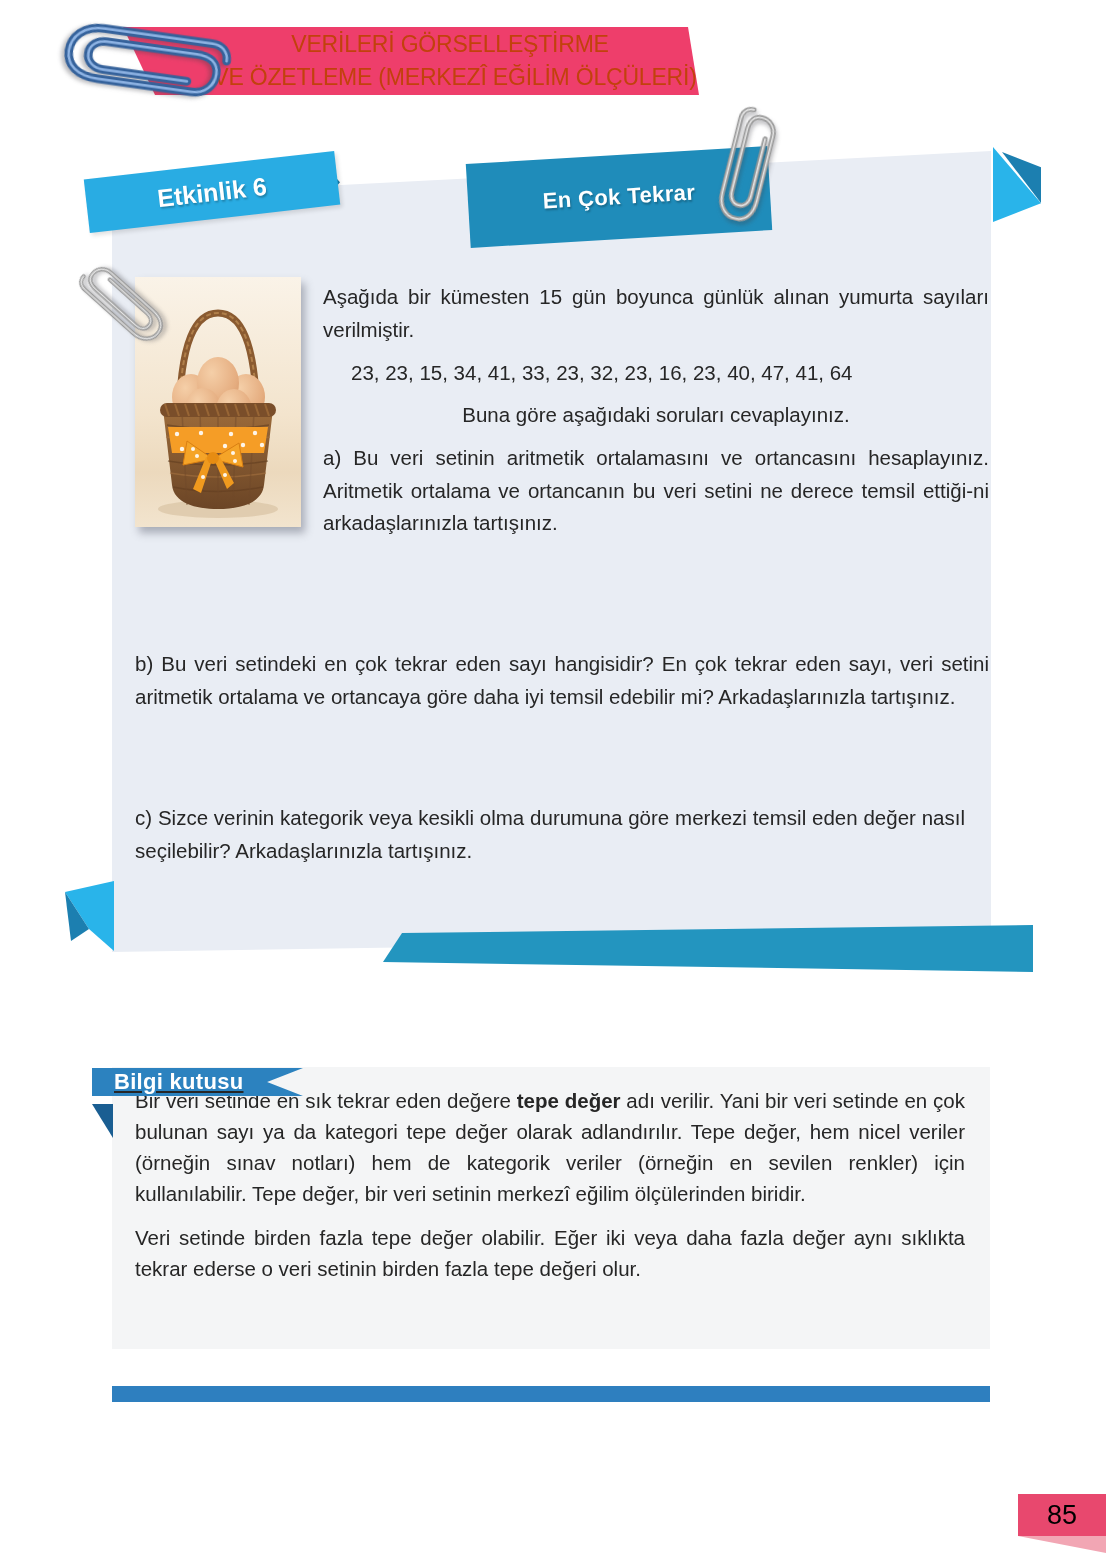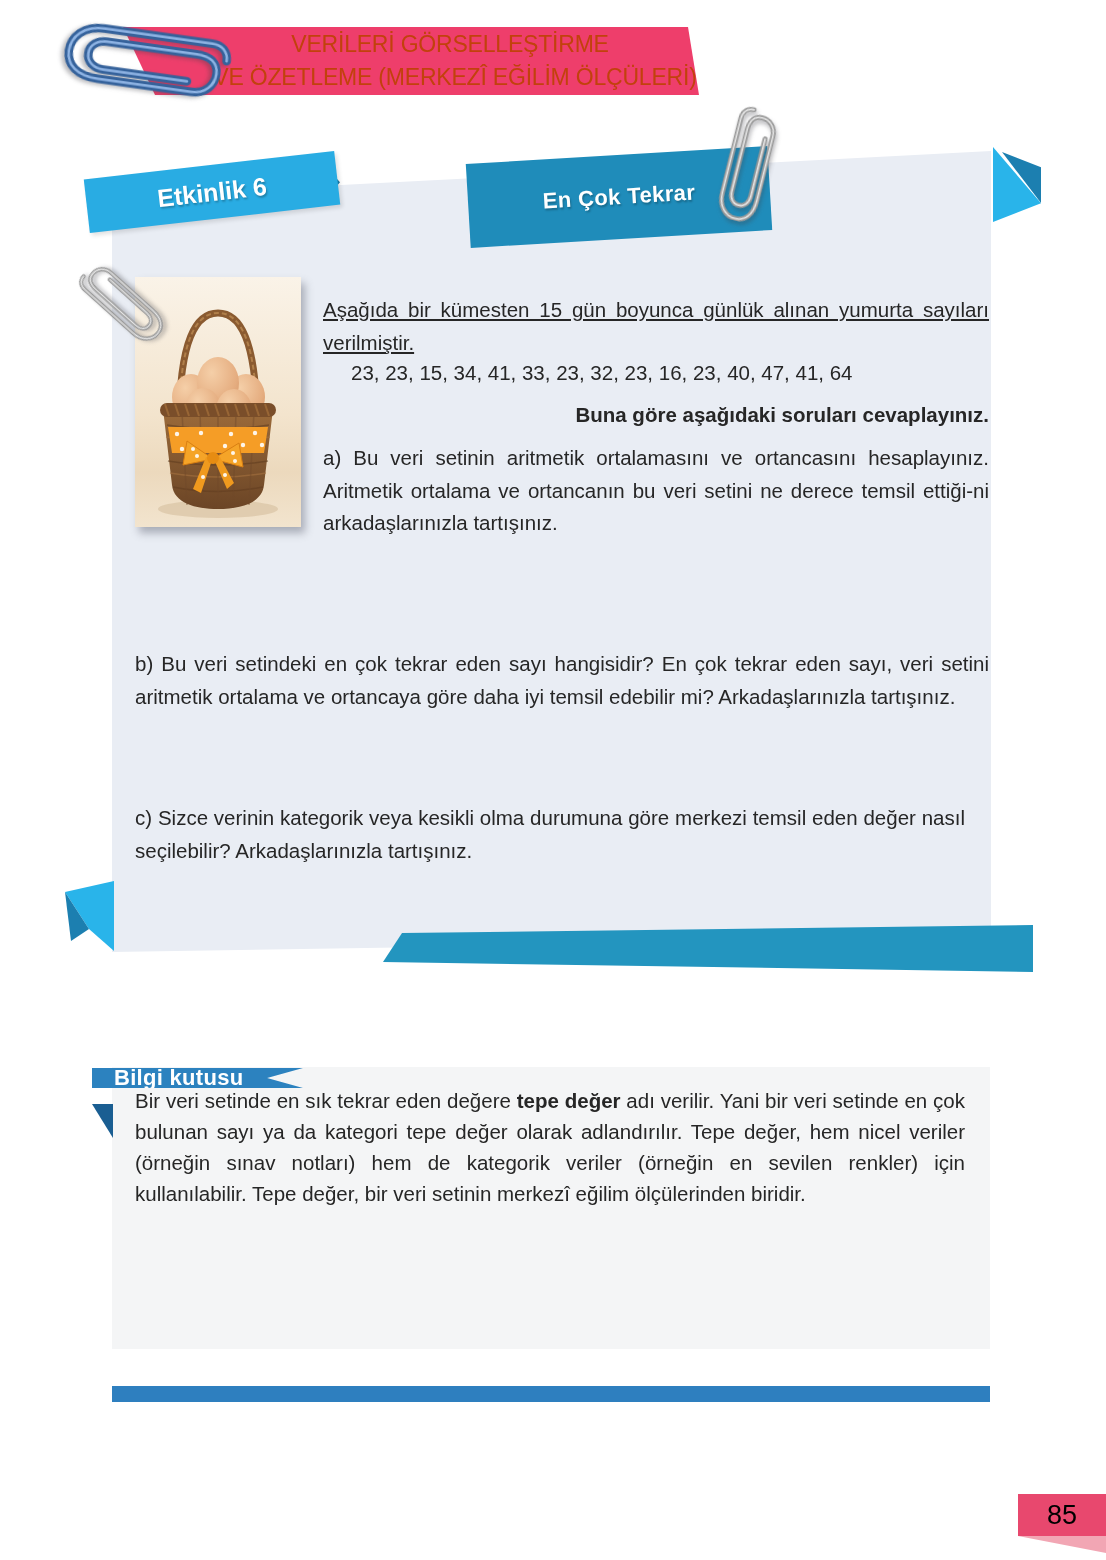--- a/index.html
+++ b/index.html
@@ -52,38 +52,38 @@
     clip-path:polygon(0 14px,49px 3px,49px 73px,24px 51px);}
   .fold-bottomleft-dark{left:65px;top:878px;width:30px;height:65px;background:#1c7fb0;
     clip-path:polygon(0 14px,24px 51px,6px 63px);}
 
   
   .ribbon-bottom{left:383px;top:922px;width:650px;height:52px;background:#2395bf;
     clip-path:polygon(19px 11px,650px 3px,650px 50px,0 40px);}
 
   
   .cardtext{font-size:20.5px;line-height:32.5px;text-align:justify;color:#262626;}
-  .t-intro{left:323px;top:294px;width:666px;text-decoration:underline;}
+  .t-intro{left:323px;top:281px;width:666px;}
   .t-numbers{left:351px;top:357px;width:640px;text-align:left;white-space:nowrap;}
-  .t-instruction{left:323px;top:399px;width:666px;font-weight:bold;text-align:right;}
+  .t-instruction{left:323px;top:399px;width:666px;font-weight:normal;text-align:center;}
   .t-item-a{left:323px;top:442px;width:666px;}
   .t-item-b{left:135px;top:648px;width:854px;}
   .t-item-c{left:135px;top:802px;width:830px;}
 
   
   .photo{left:135px;top:277px;width:166px;height:250px;box-shadow:4px 6px 8px rgba(90,95,110,.45);}
 
   
   .info-body{left:112px;top:1067px;width:878px;height:282px;background:#f4f5f6;
     padding:18px 25px 0 23px;box-sizing:border-box;}
   .info-body p{margin:0 0 13px 0;font-size:20.5px;line-height:31px;text-align:justify;}
   .info-bar{left:112px;top:1386px;width:878px;height:16px;background:#2e7fbf;}
-  .info-flag{left:92px;top:1068px;width:211px;height:20px;background:#2c82bf;
+  .info-flag{left:92px;top:1068px;width:211px;height:28px;background:#2c82bf;
     clip-path:polygon(0 0,100% 0,83% 50%,100% 100%,0 100%);
-    display:flex;align-items:center;}
+    display:flex;align-items:center;text-decoration:underline;}
   .info-flag span{color:#fff;font-size:22px;font-weight:bold;padding-left:22px;letter-spacing:.3px;}
   .info-flag-fold{left:92px;top:1104px;width:21px;height:34px;background:#1a5e92;
     clip-path:polygon(0 0,100% 0,100% 100%);}
 
   
   .pagenum-box{left:1018px;top:1494px;width:88px;height:42px;background:#e8486e;
     color:#000000;font-size:27px;text-align:center;line-height:42px;}
   .pagenum-fold{left:1018px;top:1536px;width:88px;height:17px;background:#f2a6b4;
     clip-path:polygon(0 0,100% 0,100% 100%);}
 </style>
@@ -198,20 +198,21 @@
 
 <div class="abs cardtext t-intro">Aşağıda bir kümesten 15 gün boyunca günlük alınan yumurta sayıları verilmiştir.</div>
 <div class="abs cardtext t-numbers">23, 23, 15, 34, 41, 33, 23, 32, 23, 16, 23, 40, 47, 41, 64</div>
 <div class="abs cardtext t-instruction">Buna göre aşağıdaki soruları cevaplayınız.</div>
 <div class="abs cardtext t-item-a">a) Bu veri setinin aritmetik ortalamasını ve ortancasını hesaplayınız. Aritmetik ortalama ve ortancanın bu veri setini ne derece temsil ettiği-ni arkadaşlarınızla tartışınız.</div>
 <div class="abs cardtext t-item-b">b) Bu veri setindeki en çok tekrar eden sayı hangisidir? En çok tekrar eden sayı, veri setini aritmetik ortalama ve ortancaya göre daha iyi temsil edebilir mi? Arkadaşlarınızla tartışınız.</div>
 <div class="abs cardtext t-item-c">c) Sizce verinin kategorik veya kesikli olma durumuna göre merkezi temsil eden değer nasıl seçilebilir? Arkadaşlarınızla tartışınız.</div>
 
 <div class="abs info-body">
   <p><span>Bir veri setinde en sık tekrar eden değere </span><b>tepe değer</b><span> adı verilir. Yani bir veri setinde en çok bulunan sayı ya da kategori tepe değer olarak adlandırılır. Tepe değer, hem nicel veriler (örneğin sınav notları) hem de kategorik veriler (örneğin en sevilen renkler) için kullanılabilir. Tepe değer, bir veri setinin merkezî eğilim ölçülerinden biridir.</span></p>
+  <p>Veri setinde birden fazla tepe değer olabilir. Eğer iki veya daha fazla değer aynı sıklıkta tekrar ederse o veri setinin birden fazla tepe değeri olur.</p>
 </div>
 <div class="abs info-bar"></div>
 <div class="abs info-flag-fold"></div>
 <div class="abs info-flag">
   <span>Bilgi kutusu</span>
 </div>
 
 <div class="abs pagenum-box">85</div>
 <div class="abs pagenum-fold"></div>
 

